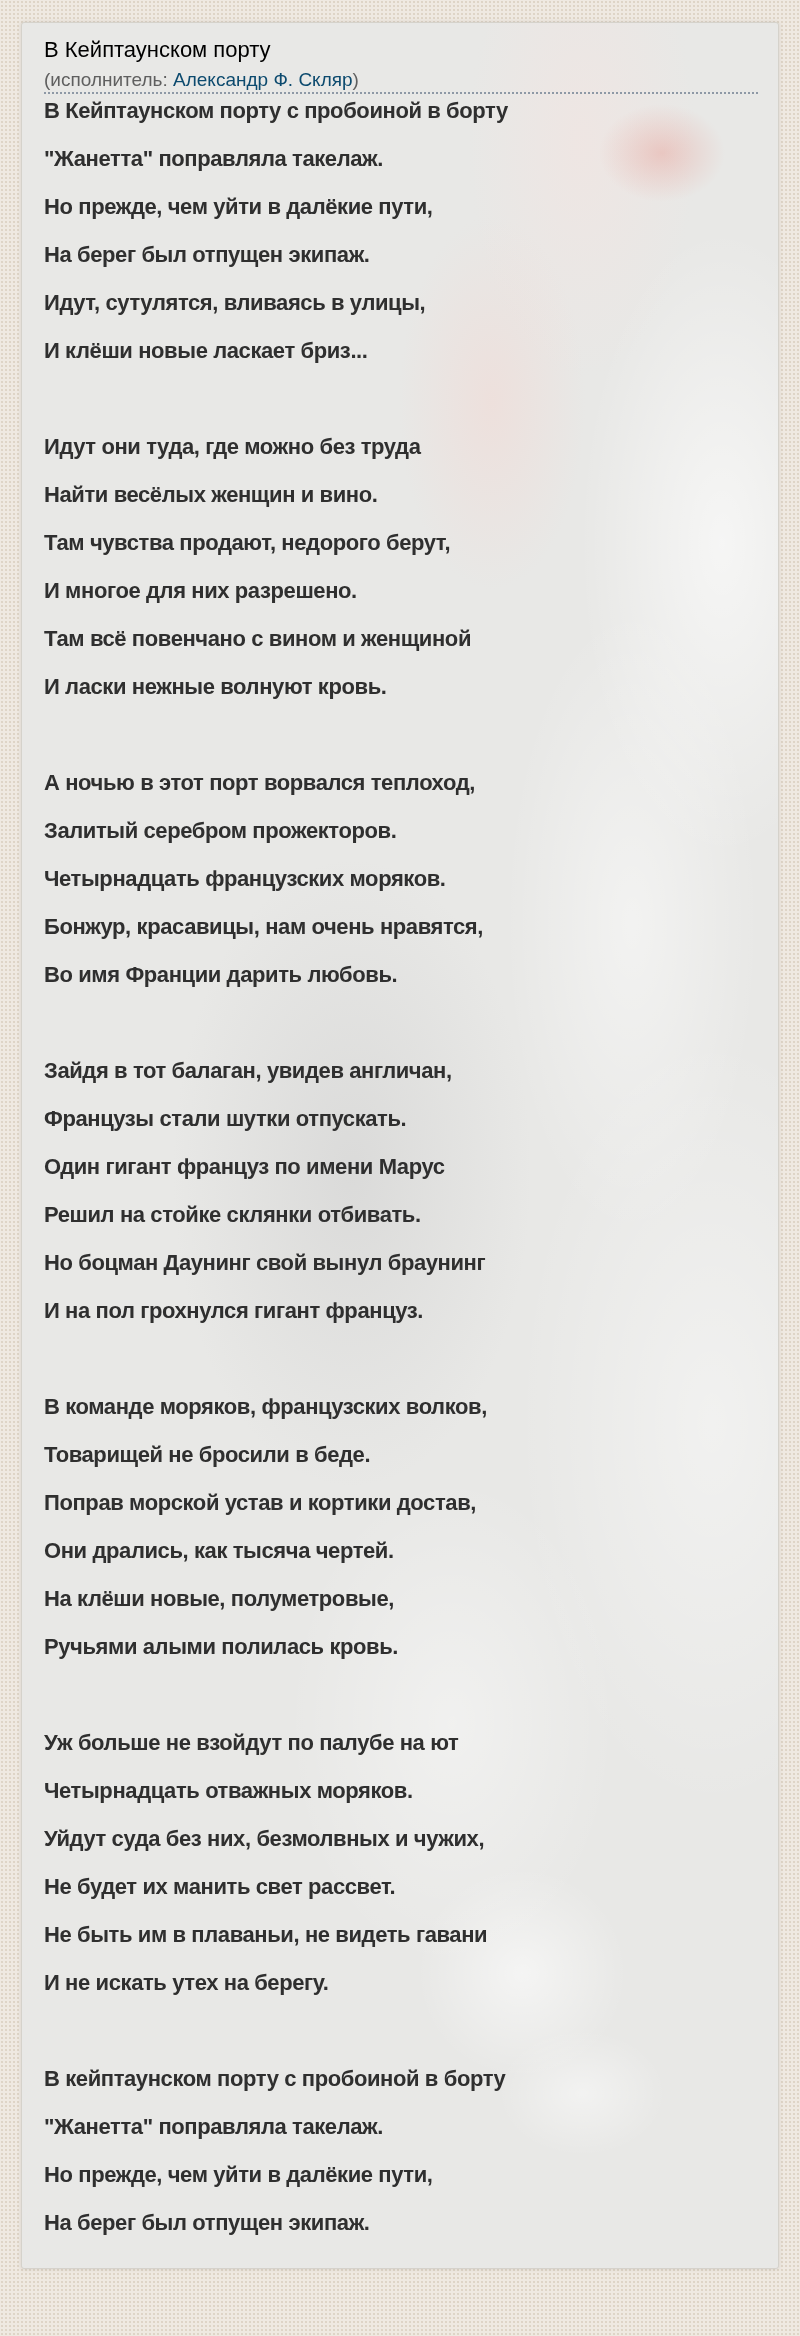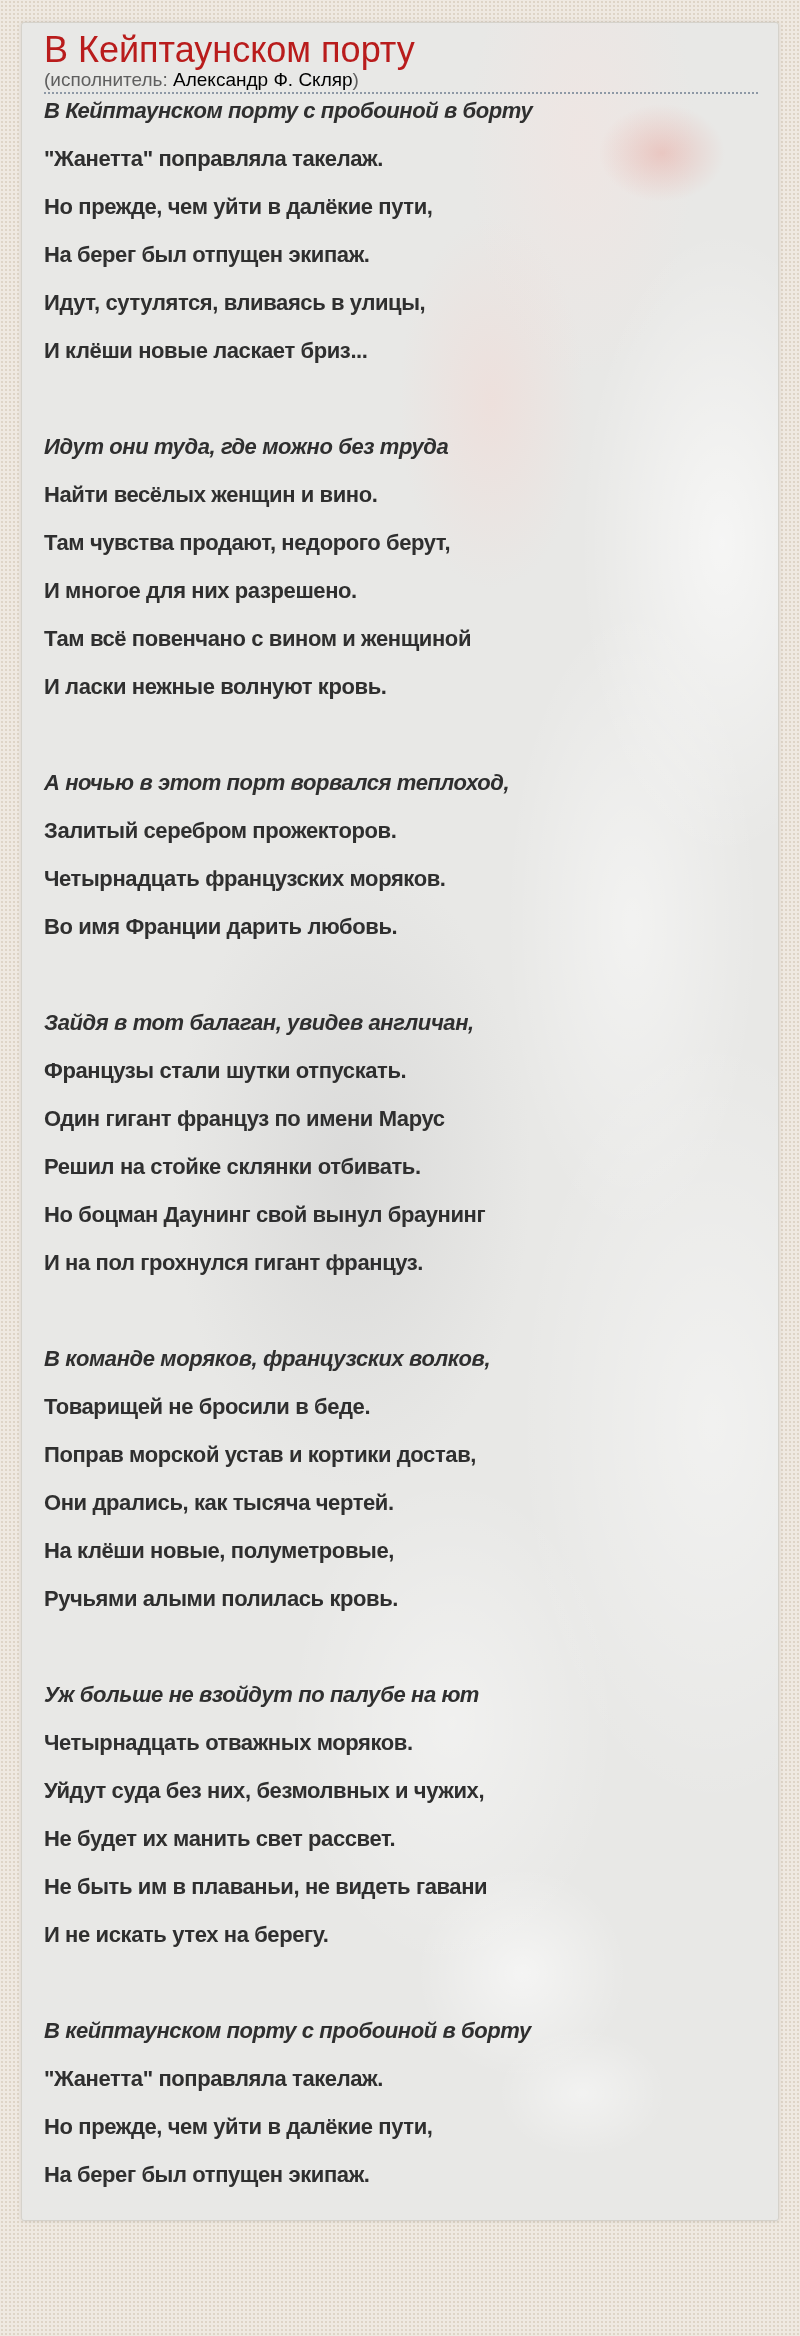--- a/index.html
+++ b/index.html
@@ -40,49 +40,48 @@
       radial-gradient(150px 150px at 500px 1950px, rgba(255,255,255,0.55), rgba(255,255,255,0) 70%),
       radial-gradient(120px 90px at 560px 2070px, rgba(255,255,255,0.45), rgba(255,255,255,0) 70%);
   }
   .header {
     position: relative;
     border-bottom: 2px dotted #8e99a6;
     padding-bottom: 0px;
   }
   .song-title {
     margin: 0;
-    font-size: 36px;
+    font-size: 22px;
     font-weight: 400;
     line-height: 34px;
-    color: #b91c1c;
+    color: #000000;
   }
   .subtitle {
     font-size: 19px;
     line-height: 25px;
     color: #5f5f5f;
   }
   .artist-link {
-    color: #000000;
+    color: #0c4a6e;
     text-decoration: none;
     cursor: pointer;
   }
   .lyrics {
     position: relative;
   }
   .lyrics p {
     margin: 0 0 26px 0;
     font-size: 22px;
     line-height: 22px;
     font-weight: 700;
     letter-spacing: -0.4px;
     color: #2f2f2f;
   }
   .lyrics p:first-child {
     margin-top: 6px;
-    font-style: italic;
   }
   .lyrics p.stanza-end {
     margin-bottom: 74px;
   }
 </style>
 </head>
 <body>
 
 <div class="card">
   <div class="photo-overlay"></div>
@@ -108,20 +107,21 @@
         <p>Найти весёлых женщин и вино.</p>
         <p>Там чувства продают, недорого берут,</p>
         <p>И многое для них разрешено.</p>
         <p>Там всё повенчано с вином и женщиной</p>
         <p class="stanza-end">И ласки нежные волнуют кровь.</p>
       </div>
       <div class="stanza">
         <p>А ночью в этот порт ворвался теплоход,</p>
         <p>Залитый серебром прожекторов.</p>
         <p>Четырнадцать французских моряков.</p>
+        <p>Бонжур, красавицы, нам очень нравятся,</p>
         <p class="stanza-end">Во имя Франции дарить любовь.</p>
       </div>
       <div class="stanza">
         <p>Зайдя в тот балаган, увидев англичан,</p>
         <p>Французы стали шутки отпускать.</p>
         <p>Один гигант француз по имени Марус</p>
         <p>Решил на стойке склянки отбивать.</p>
         <p>Но боцман Даунинг свой вынул браунинг</p>
         <p class="stanza-end">И на пол грохнулся гигант француз.</p>
       </div>

